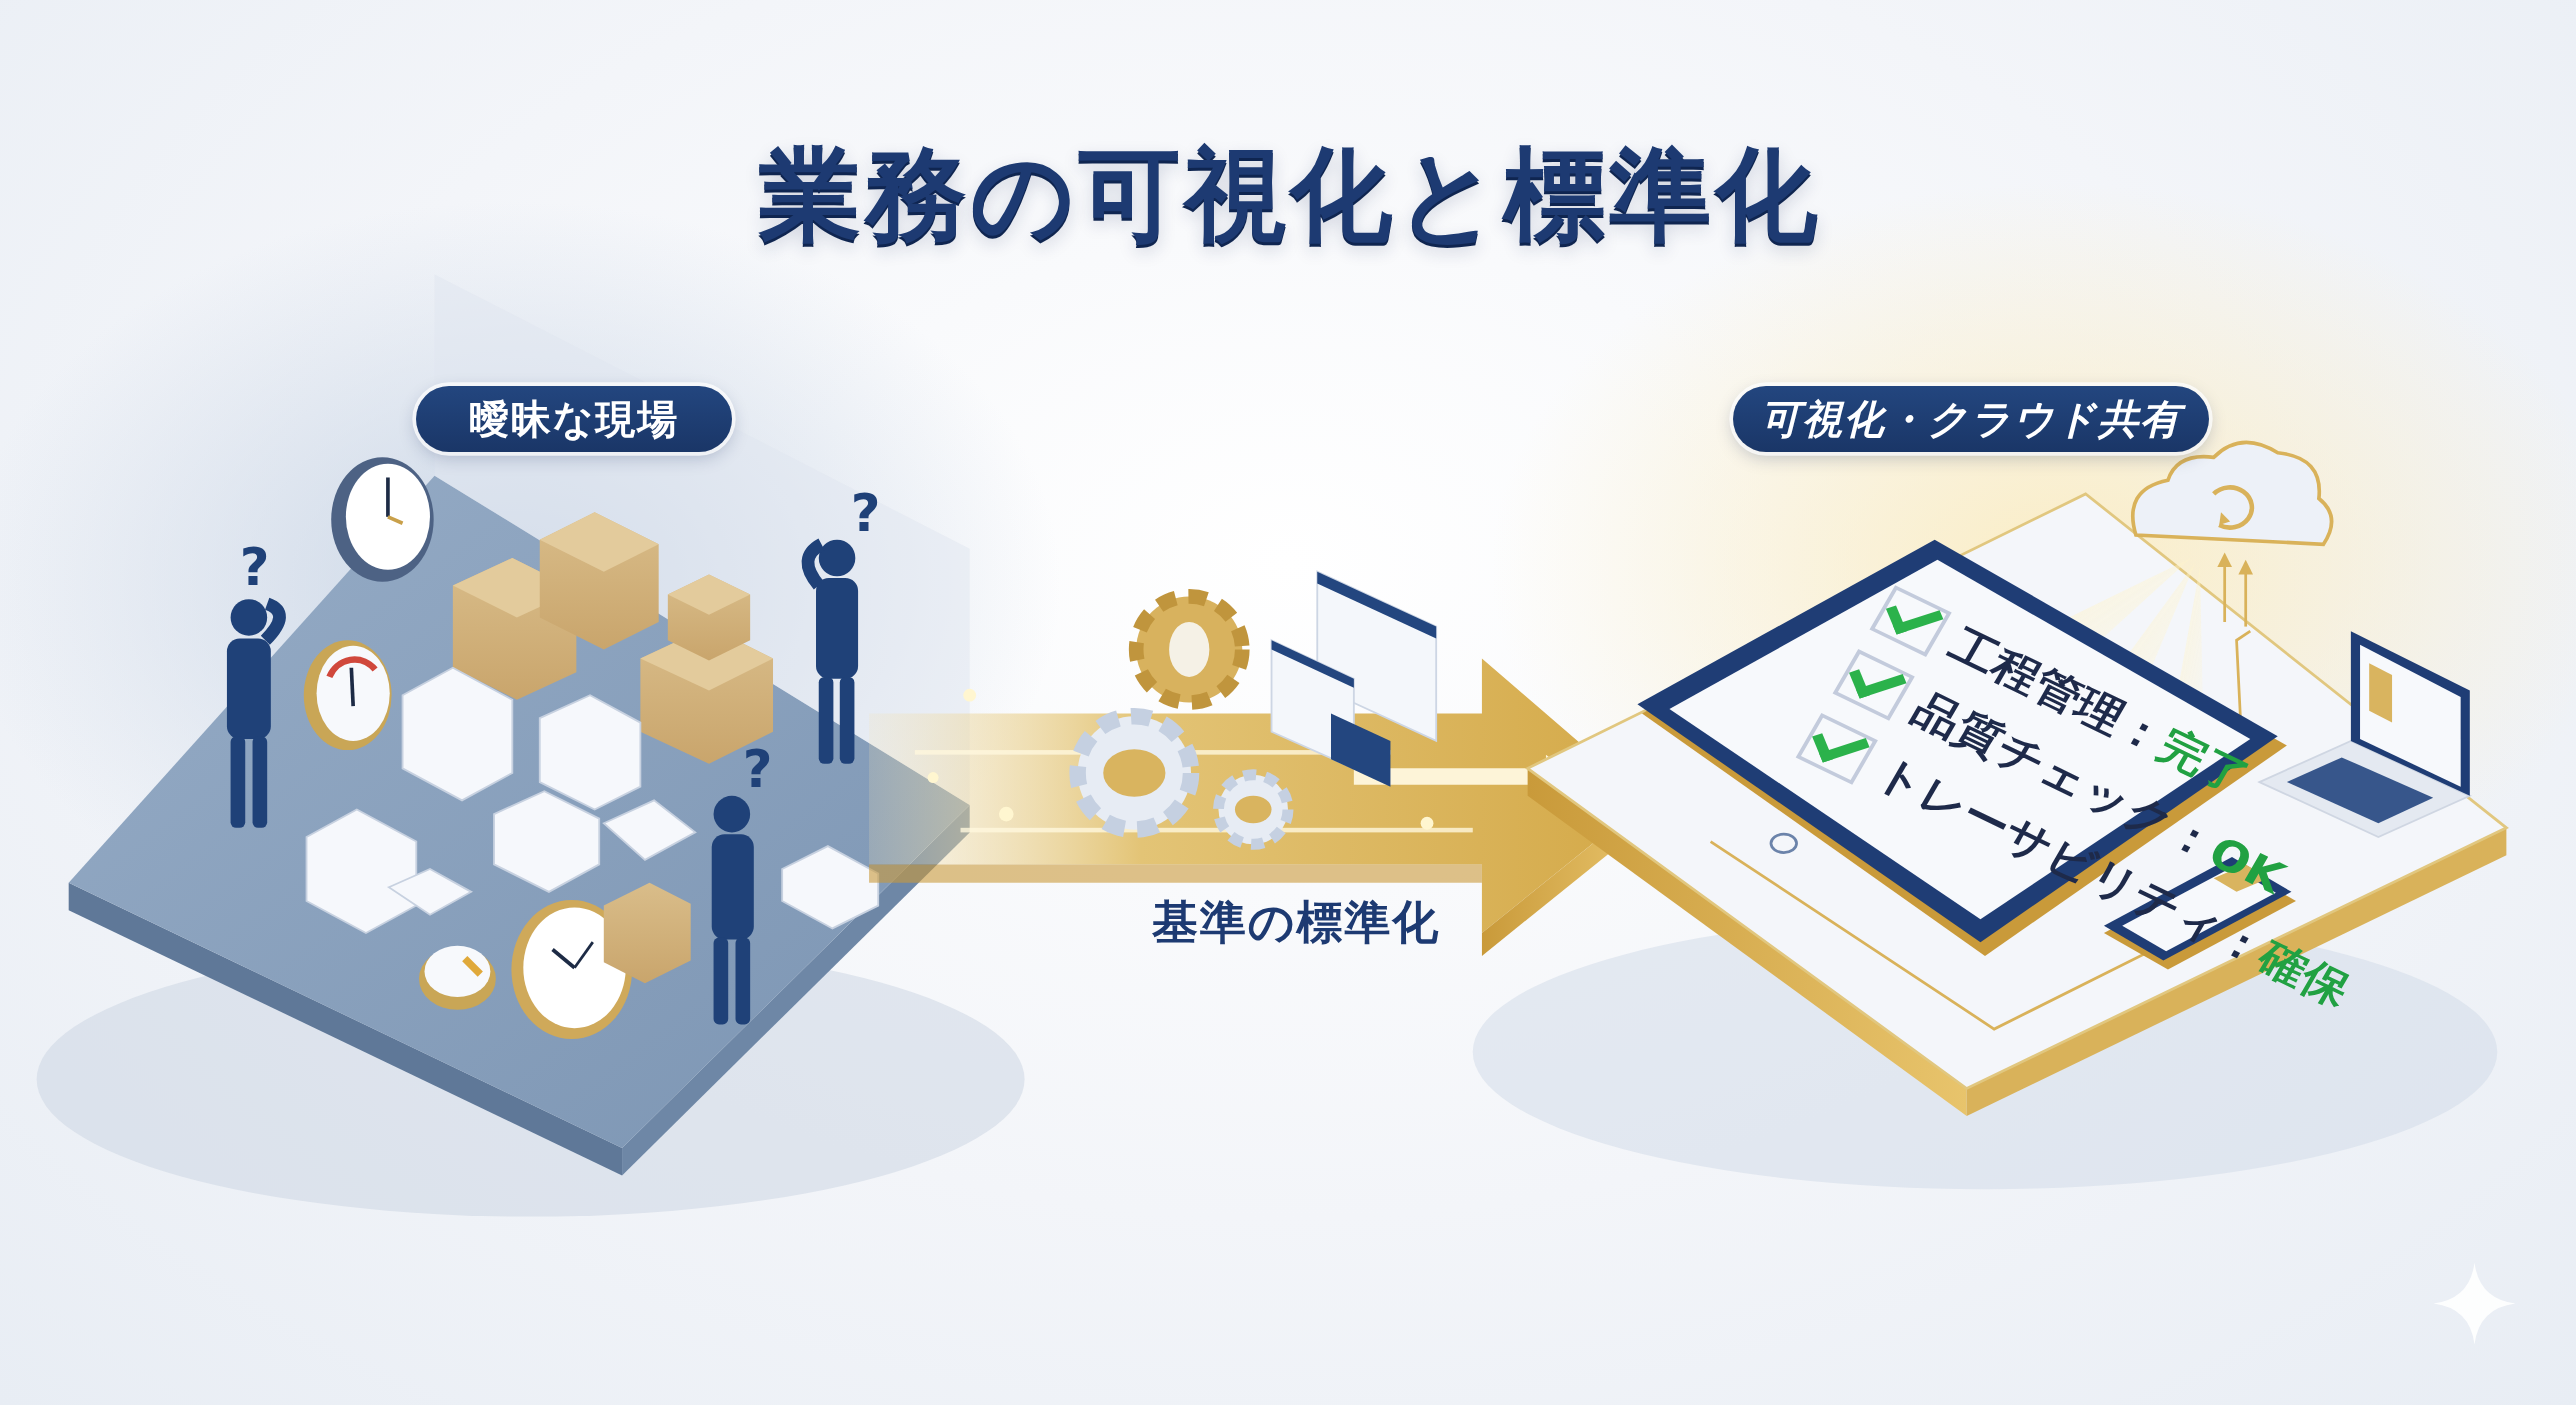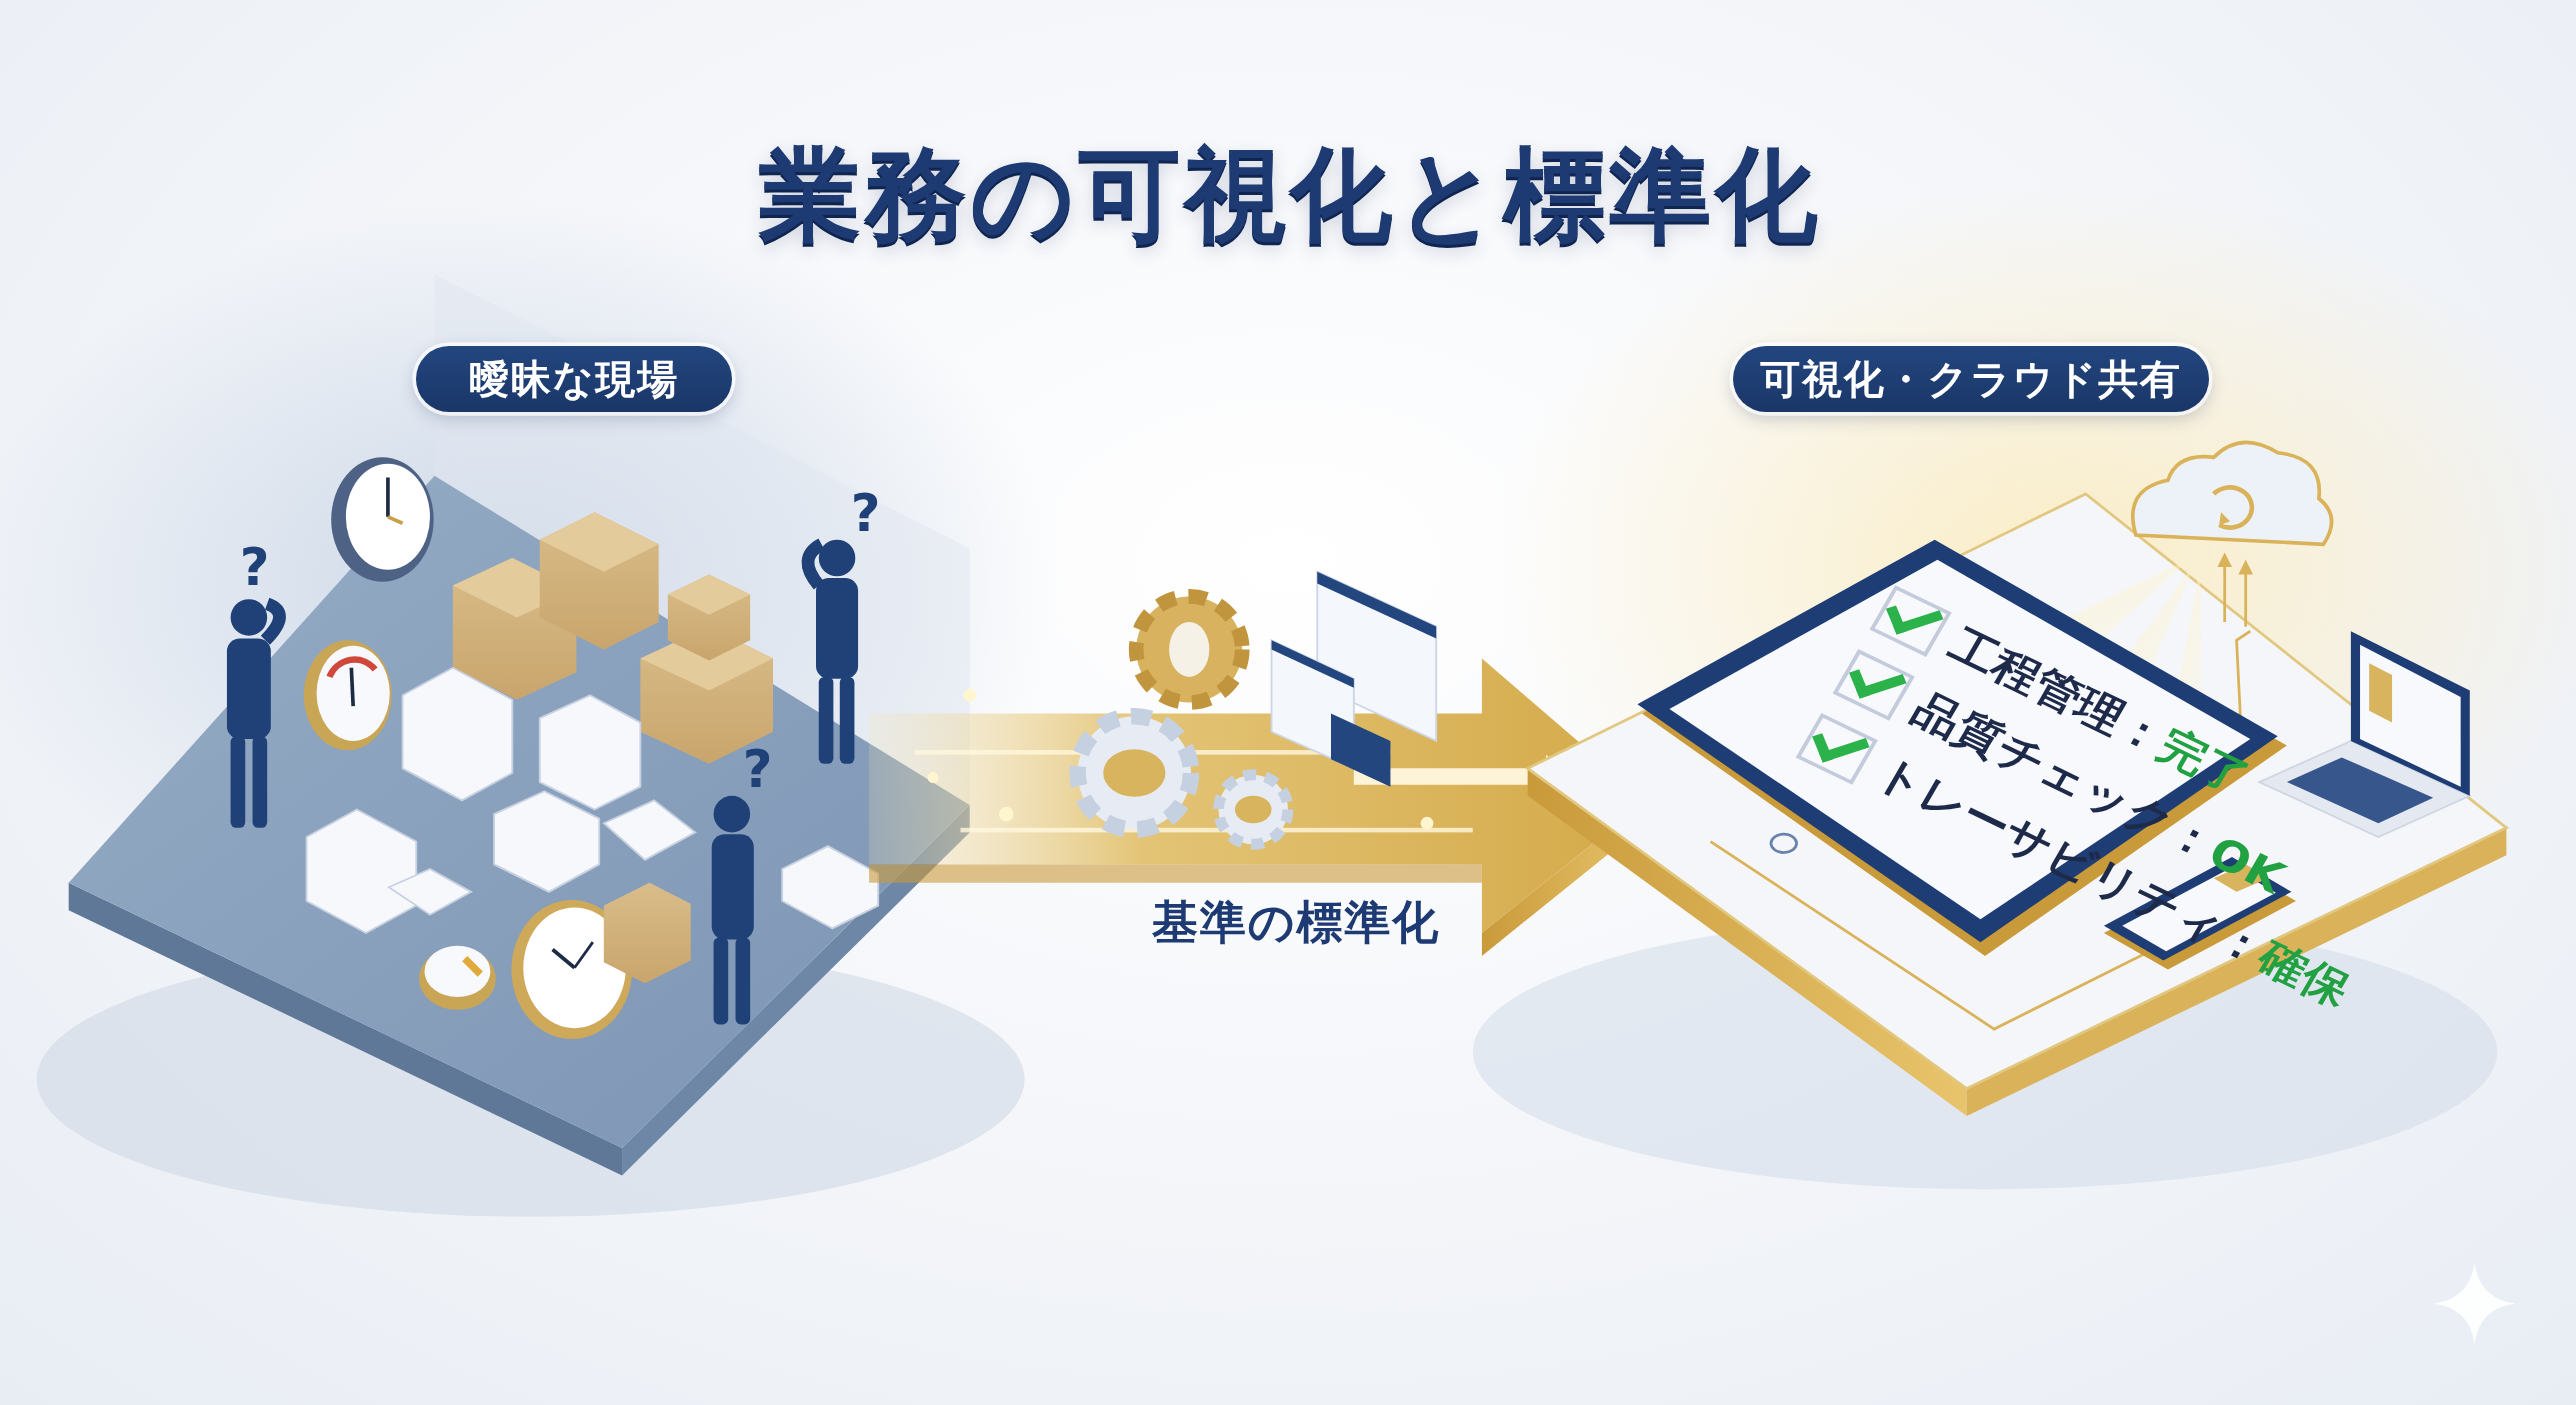--- a/index.html
+++ b/index.html
@@ -14,23 +14,24 @@
     position:absolute; left:4px; right:0; top:128px; text-align:center;
     font-size:102px; font-weight:bold; color:#1d3a72; letter-spacing:3.7px;
     text-shadow: 0 2.7px 0 #0f2550, 0 7.3px 16.5px rgba(20,40,90,0.18);
   }
   .pill {
     position:absolute; height:66px; border-radius:33px;
     background: linear-gradient(#23467f, #1a3667);
     color:#fff; font-size:40px; font-weight:bold; line-height:66px; text-align:center;
     box-shadow: 0 0 0 3.7px rgba(255,255,255,0.75), 0 5.5px 16.5px rgba(20,40,90,0.25);
     letter-spacing:1.8px;
+    margin-top:40px;
   }
   .pill-left  { left:416px; top:346px; width:316px; }
-  .pill-right { left:1733px; top:346px; width:476px; }
+  .pill-right { left:1733px; top:346px; width:476px;font-style:italic; }
   .mid-label {
     position:absolute; left:1111px; top:892px; width:329px; text-align:right;
     font-size:46px; font-weight:bold; color:#1d3a72; letter-spacing:1.8px;
   }
   .checklist {
     position:absolute; left:1711px; top:585px; width:476px; height:311px;
     transform-origin: 0 0;
     transform: matrix(0.87, 0.42, -0.45, 0.78, 190, -10);
   }
   .check-row { display:flex; align-items:center; height:82px; font-size:48px; font-weight:bold; color:#1e2a4a; white-space:nowrap; }

